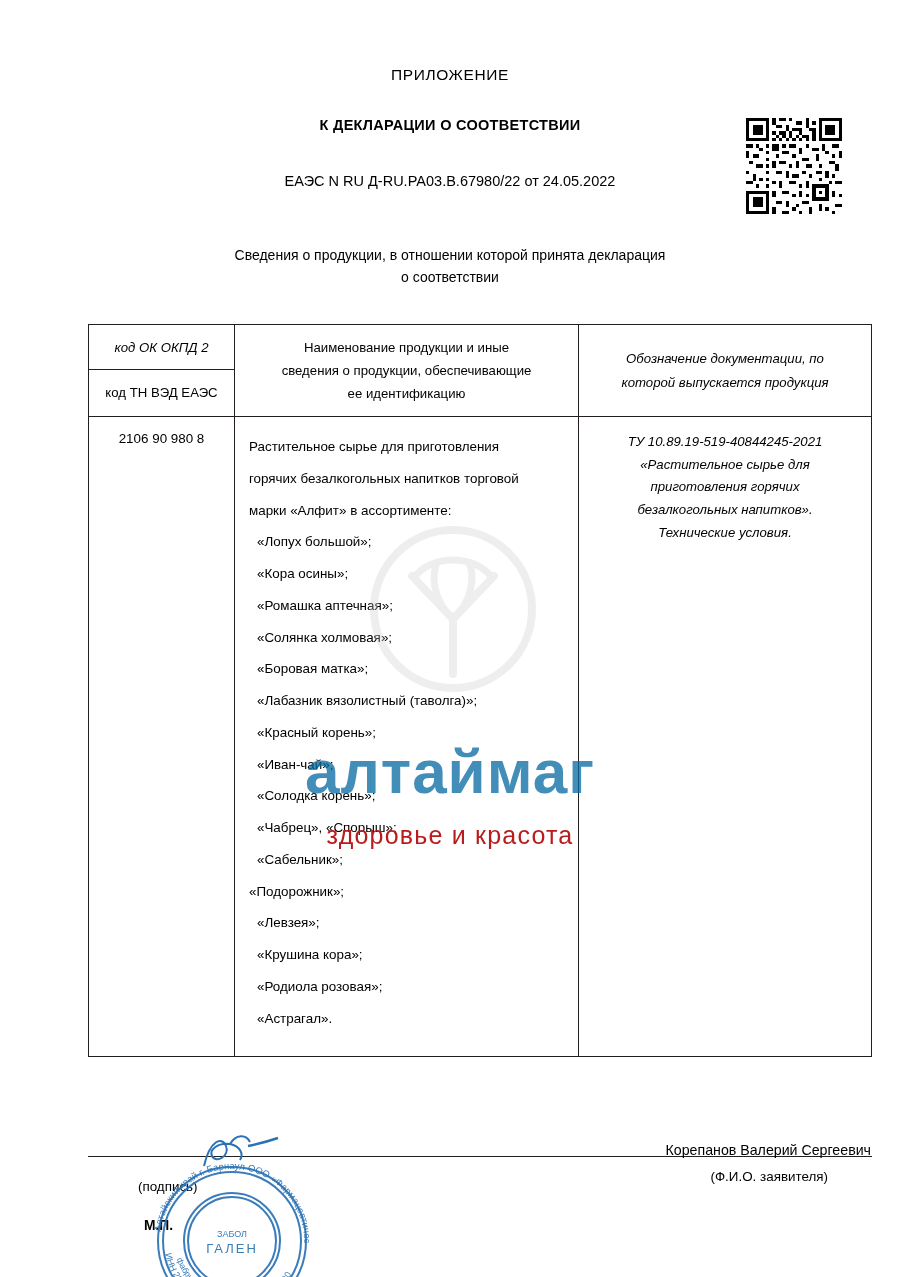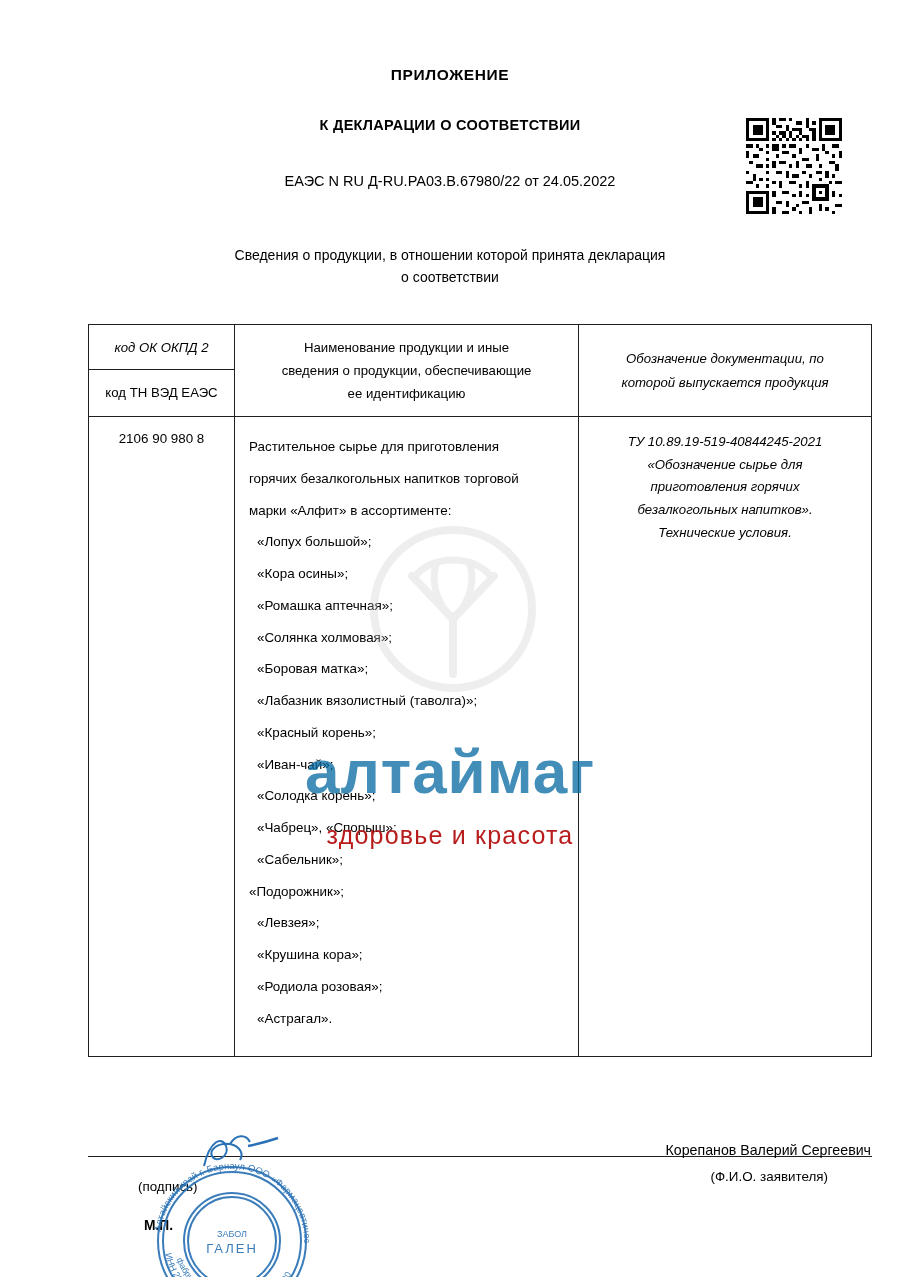--- a/index.html
+++ b/index.html
@@ -22,21 +22,21 @@
     height: 1277px;
     background: #fff;
   }
 
   
   .hdr {
     text-align: center;
   }
   .hdr-title {
     font-size: 15.5px;
-    font-weight: bold;
+    font-weight: normal;
     letter-spacing: 0.6px;
     margin-top: 66px;
   }
   .hdr-sub {
     font-size: 14.5px;
     font-weight: bold;
     letter-spacing: 0.3px;
     margin-top: 33px;
   }
   .hdr-decl {
@@ -421,21 +421,21 @@
         <div class="ln ind">«Сабельник»;</div>
         <div class="ln">«Подорожник»;</div>
         <div class="ln ind">«Левзея»;</div>
         <div class="ln ind">«Крушина кора»;</div>
         <div class="ln ind">«Родиола розовая»;</div>
         <div class="ln ind">«Астрагал».</div>
       </div>
 
       <div class="col-c cell-c">
         <div class="first">ТУ 10.89.19-519-40844245-2021</div>
-        <div>«Обозначение сырье для</div>
+        <div>«Растительное сырье для</div>
         <div>приготовления горячих</div>
         <div>безалкогольных напитков».</div>
         <div>Технические условия.</div>
       </div>
     </div>
   </div>
 
   <div class="wm">
     <div class="wm-logo">
       <svg viewBox="0 0 170 170" width="170" height="170">

